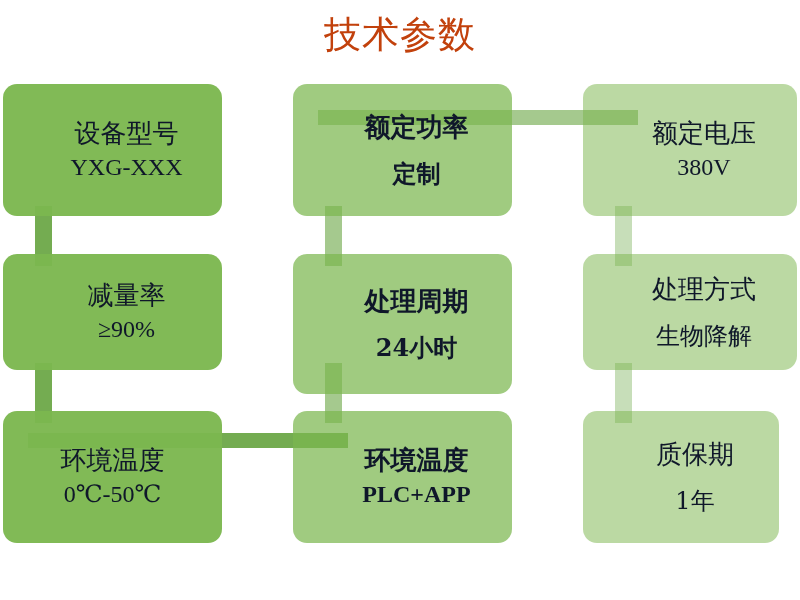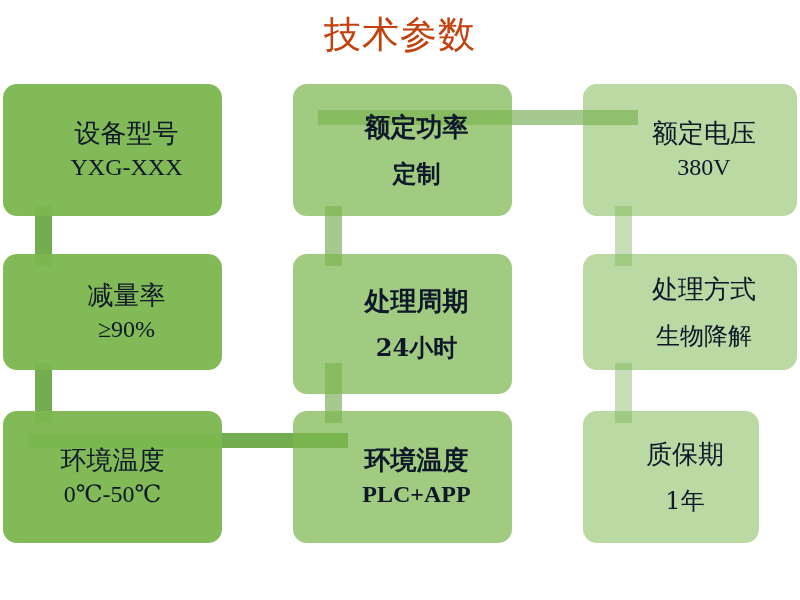--- a/index.html
+++ b/index.html
@@ -172,21 +172,21 @@
       </div>
     </div>
 
     <div class="card col-2" style="left:293px; top:411px; width:219px; height:132px;">
       <div class="textwrap">
         <div class="label">环境温度</div>
         <div class="value">PLC+APP</div>
       </div>
     </div>
 
-    <div class="card col-3" style="left:583px; top:411px; width:176px; height:132px;">
+    <div class="card col-3" style="left:583px; top:411px; width:196px; height:132px;">
       <div class="textwrap">
         <div class="label">质保期</div>
         <div class="value cjk">1年</div>
       </div>
     </div>
 
   </div>
 </div>
 
 </body></html>

